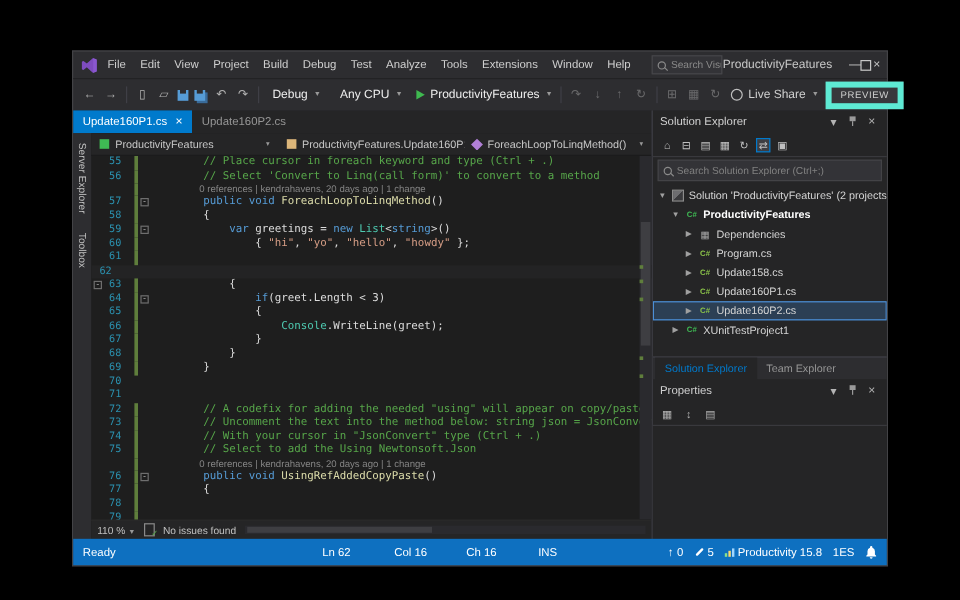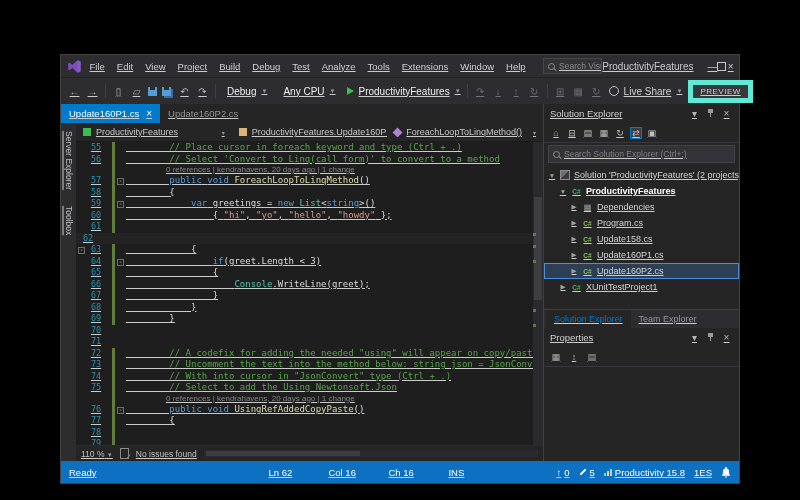--- a/index.html
+++ b/index.html
@@ -1,19 +1,19 @@
 <!DOCTYPE html>
 <html style="--accent: #007acc; --statusbar-bg: #0e70c0; --chrome-bg: #2d2d30; --panel-bg: #252526; --editor-bg: #1e1e1e; --keyword: #569cd6; --type: #4ec9b0; --string: #d69d85; --comment: #57a64a; --method: #dcdcaa; --plain: #dcdcdc; --line-number: #2b91af; --change-bar: #5f7e3c; --selection: #264f78;"><head>
 <meta charset="utf-8">
 <style>
   html,body{margin:0;padding:0;background:#000;}
   body{width:800px;height:500px;overflow:hidden;font-family:"Liberation Sans",sans-serif;}
   .stage{position:relative;width:800px;height:500px;background:#000;}
-  .vs-window{position:absolute;left:60px;top:54px;width:680px;height:430px;display:flex;flex-direction:column;
-    background:var(--chrome-bg);border:1px solid #434346;box-sizing:border-box;color:#ccc;text-decoration:underline;}
+  .vs-window{position:absolute;left:60px;top:42px;width:680px;height:430px;display:flex;flex-direction:column;
+    background:var(--chrome-bg);border:1px solid #434346;box-sizing:border-box;color:#ccc;}
   
   .titlebar{height:22px;display:flex;align-items:center;padding:0 4px;flex-shrink:0;}
   .vslogo{width:15px;height:15px;margin:0 4px 0 2px;flex-shrink:0;}
   .menu-item{font-size:9.5px;color:#cfcfcf;padding:2px 3.5px;cursor:default;}
   .searchbox{width:98px;height:14px;margin-left:14px;background:#333337;border:1px solid #46464a;
     display:flex;align-items:center;gap:4px;padding:0 4px;color:#8a8a8a;font-size:8.5px;white-space:nowrap;overflow:hidden;}
   .magnifier{width:5px;height:5px;border:1px solid #8a8a8a;border-radius:50%;position:relative;flex-shrink:0;}
   .magnifier::after{content:'';position:absolute;width:4px;height:1px;background:#8a8a8a;right:-3px;bottom:-1px;transform:rotate(45deg);}
   .win-title{margin-left:auto;font-size:10px;color:#c8c8c8;padding-right:14px;white-space:nowrap;}
   .winbtn{width:17px;height:18px;display:flex;align-items:center;justify-content:center;color:#c8c8c8;font-size:10px;}
@@ -379,21 +379,21 @@
                     <div class="lnum">73</div>
                     <div class="chg on"></div>
                     <div class="fold"></div>
                     <div class="codetext"><span class="tok-cm">        // Uncomment the text into the method below: string json = JsonConvert.Serializ</span></div>
                   </div>
                   <div class="crow">
                     <div class="bp-margin"></div>
                     <div class="lnum">74</div>
                     <div class="chg on"></div>
                     <div class="fold"></div>
-                    <div class="codetext"><span class="tok-cm">        // With into cursor in "JsonConvert" type (Ctrl + .)</span></div>
+                    <div class="codetext"><span class="tok-cm">        // With your cursor in "JsonConvert" type (Ctrl + .)</span></div>
                   </div>
                   <div class="crow">
                     <div class="bp-margin"></div>
                     <div class="lnum">75</div>
                     <div class="chg on"></div>
                     <div class="fold"></div>
                     <div class="codetext"><span class="tok-cm">        // Select to add the Using Newtonsoft.Json</span></div>
                   </div>
                   <div class="crow lens">
                     <div class="bp-margin"></div>

